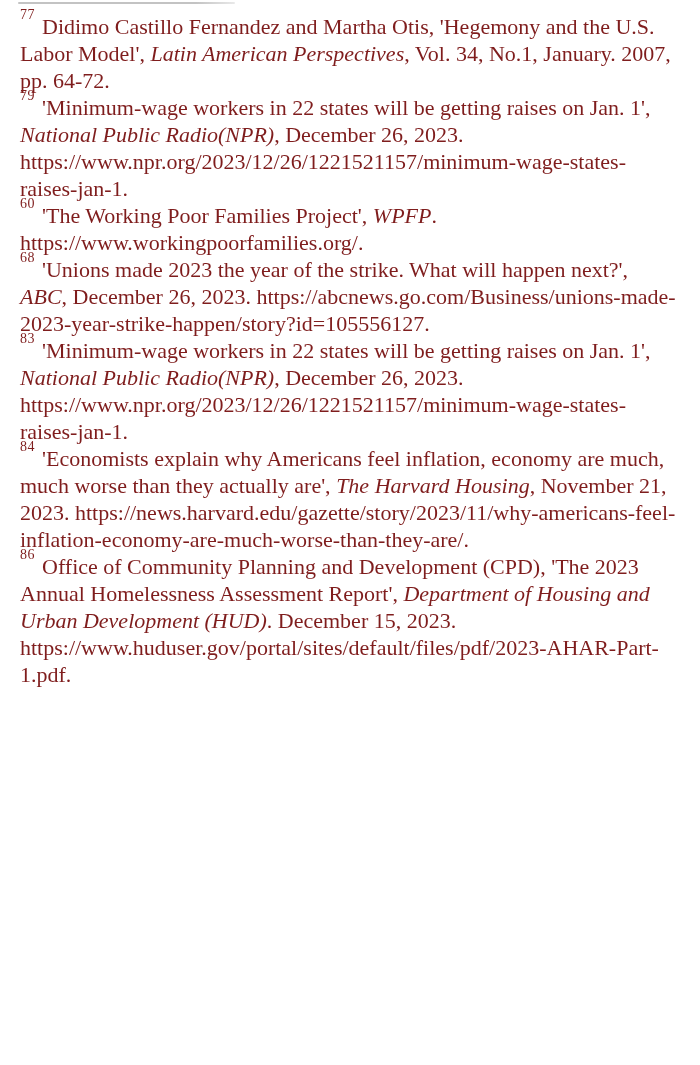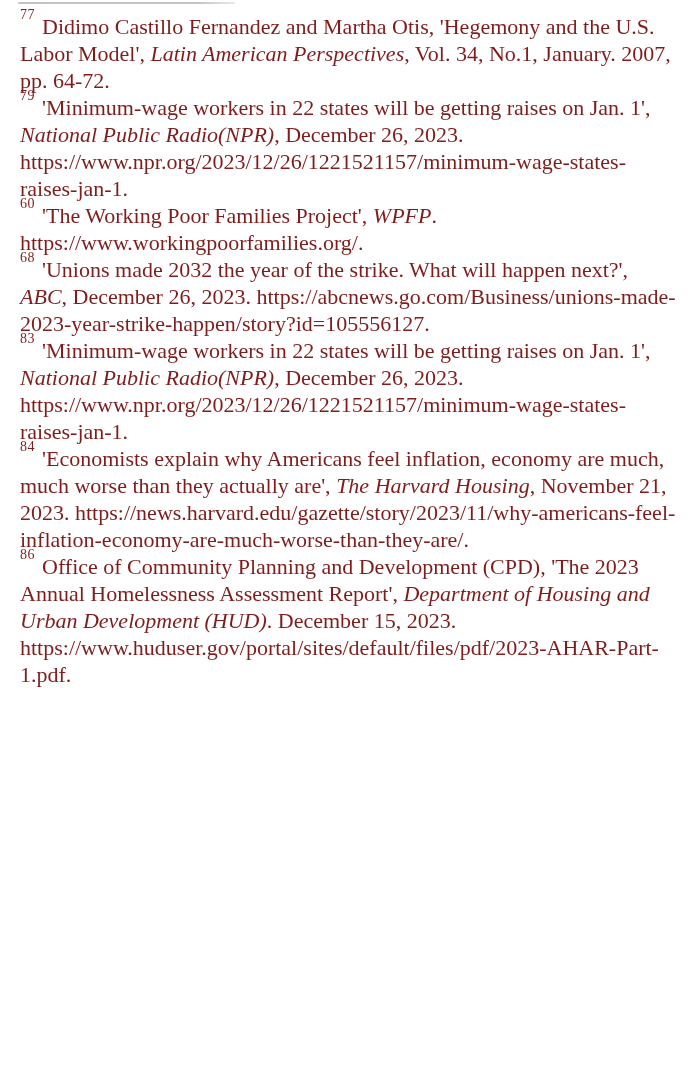--- a/index.html
+++ b/index.html
@@ -51,18 +51,18 @@
 </style>
 </head>
 <body>
 
 <div class="page">
   <div class="fn-separator"></div>
   <div class="footnotes" id="footnotes">
       <p class="footnote"><sup class="fn-num">77</sup><span>Didimo Castillo Fernandez and Martha Otis, 'Hegemony and the U.S. Labor Model', </span><span class="it">Latin American Perspectives</span><span>, Vol. 34, No.1, January. 2007, pp. 64-72.</span></p>
       <p class="footnote"><sup class="fn-num">79</sup><span>'Minimum-wage workers in 22 states will be getting raises on Jan. 1', </span><span class="it">National Public Radio(NPR)</span><span>, December 26, 2023. </span><span>https://www.npr.org/2023/12/26/1221521157/minimum-wage-states-raises-jan-1.</span></p>
       <p class="footnote"><sup class="fn-num">60</sup><span>'The Working Poor Families Project', </span><span class="it">WPFP</span><span>. </span><span>https://www.workingpoorfamilies.org/.</span></p>
-      <p class="footnote"><sup class="fn-num">68</sup><span>'Unions made 2032 the year of the strike. What will happen next?', </span><span class="it">ABC</span><span>, December 26, 2023. </span><span>https://abcnews.go.com/Business/unions-made-2023-year-strike-happen/story?id=105556127.</span></p>
+      <p class="footnote"><sup class="fn-num">68</sup><span>'Unions made 2023 the year of the strike. What will happen next?', </span><span class="it">ABC</span><span>, December 26, 2023. </span><span>https://abcnews.go.com/Business/unions-made-2023-year-strike-happen/story?id=105556127.</span></p>
       <p class="footnote"><sup class="fn-num">83</sup><span>'Minimum-wage workers in 22 states will be getting raises on Jan. 1', </span><span class="it">National Public Radio(NPR)</span><span>, December 26, 2023. </span><span>https://www.npr.org/2023/12/26/1221521157/minimum-wage-states-raises-jan-1.</span></p>
       <p class="footnote"><sup class="fn-num">84</sup><span>'Economists explain why Americans feel inflation, economy are much, much worse than they actually are', </span><span class="it">The Harvard Housing</span><span>, November 21, 2023. </span><span>https://news.harvard.edu/gazette/story/2023/11/why-americans-feel-inflation-economy-are-much-worse-than-they-are/.</span></p>
       <p class="footnote"><sup class="fn-num">86</sup><span>Office of Community Planning and Development (CPD), 'The 2023 Annual Homelessness Assessment Report', </span><span class="it">Department of Housing and Urban Development (HUD)</span><span>. December 15, 2023. </span><span>https://www.huduser.gov/portal/sites/default/files/pdf/2023-AHAR-Part-1.pdf.</span></p>
     </div>
 </div>
 
 </body></html>

